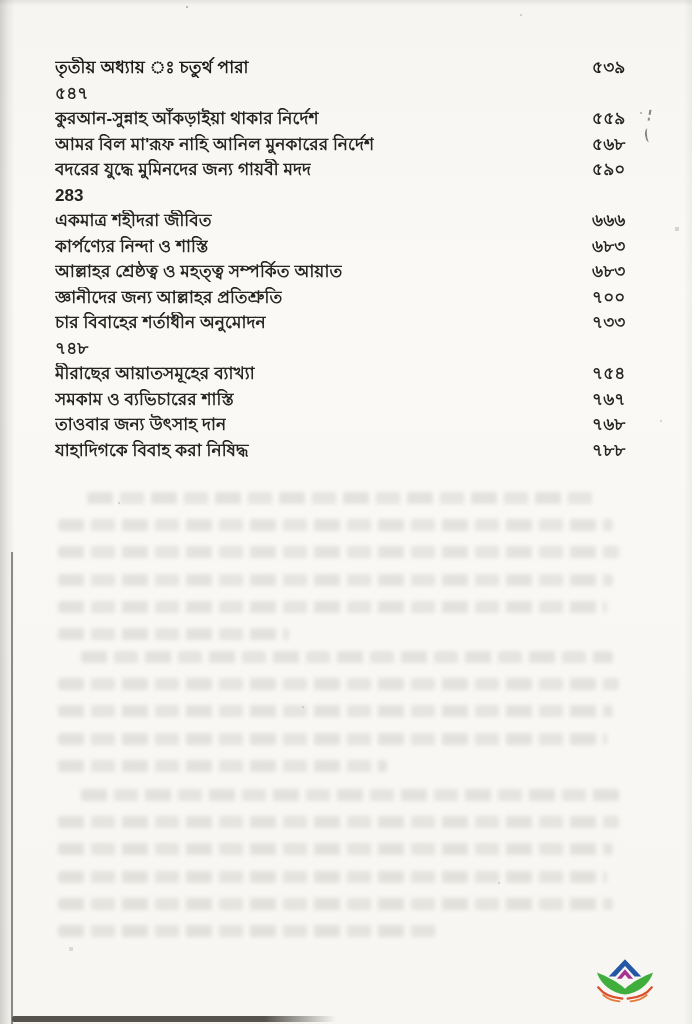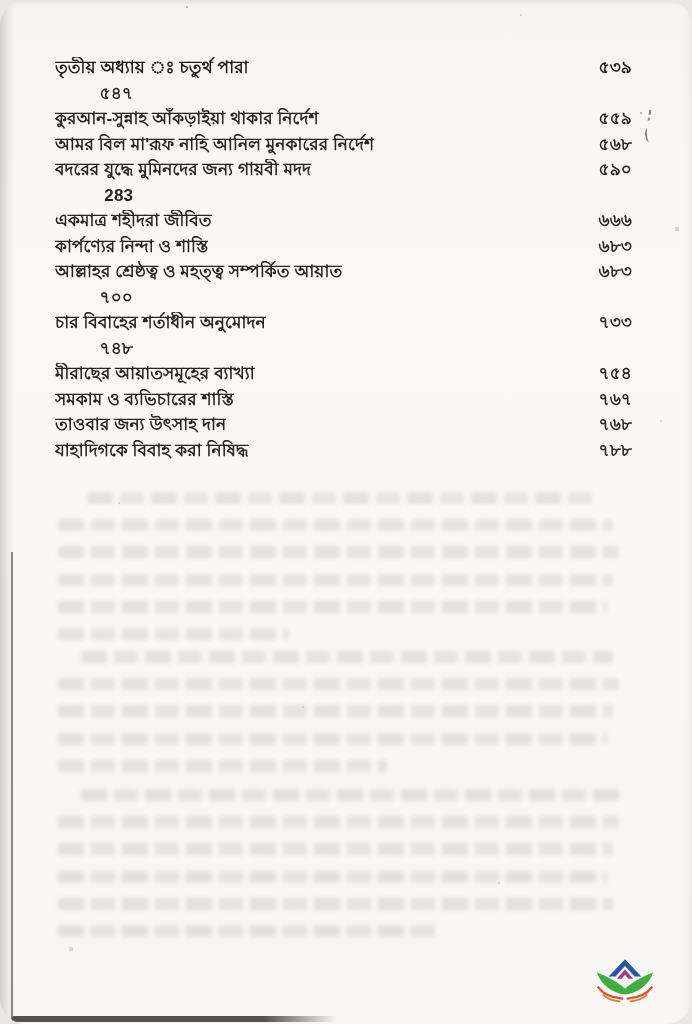--- a/index.html
+++ b/index.html
@@ -3,36 +3,35 @@
 <meta charset="utf-8">
 <style>
   html,body{margin:0;padding:0;background:#e9e7e3;}
   .page{
     position:relative;
     width:692px;height:1024px;
     margin:0 auto;
     overflow:hidden;
     background:linear-gradient(180deg,#f6f5f2 0%,#faf9f6 28%,#f8f7f4 70%,#f7f6f2 100%);
     font-family:"Liberation Sans","DejaVu Sans",sans-serif;
-    border-radius:26px;
   }
   
   .toc{
     position:absolute;top:57px;left:55px;right:60px;
   }
   .toc-row{
     display:flex;justify-content:space-between;align-items:flex-start;
     height:25.5px;
     font-size:17px;line-height:21px;
     font-weight:600;color:#262522;
     letter-spacing:.1px;
   }
   .toc-row:first-child{font-weight:700;color:#1d1c1a;}
   .toc-title{white-space:nowrap;overflow:hidden;text-overflow:clip;max-width:500px;}
-  .toc-page{font-weight:600;min-width:40px;text-align:right;margin-left:38px;}
+  .toc-page{font-weight:600;min-width:40px;}
   
   .ghost{position:absolute;inset:0;pointer-events:none;}
   .ghost-line{
     position:absolute;height:12px;border-radius:3px;
     filter:blur(2.2px);opacity:.28;
     background:repeating-linear-gradient(90deg,
       rgba(122,119,110,.60) 0px, rgba(122,119,110,.60) 26px,
       rgba(122,119,110,0) 26px, rgba(122,119,110,0) 33px,
       rgba(122,119,110,.52) 33px, rgba(122,119,110,.52) 57px,
       rgba(122,119,110,0) 57px, rgba(122,119,110,0) 64px);
@@ -112,20 +111,21 @@
     </div>
       <div class="toc-row">
       <span class="toc-title">কার্পণ্যের নিন্দা ও শাস্তি</span>
       <span class="toc-page">৬৮৩</span>
     </div>
       <div class="toc-row">
       <span class="toc-title">আল্লাহর শ্রেষ্ঠত্ব ও মহত্ত্ব সম্পর্কিত আয়াত</span>
       <span class="toc-page">৬৮৩</span>
     </div>
       <div class="toc-row">
+      <span class="toc-title">জ্ঞানীদের জন্য আল্লাহর প্রতিশ্রুতি</span>
       <span class="toc-page">৭০০</span>
     </div>
       <div class="toc-row">
       <span class="toc-title">চার বিবাহের শর্তাধীন অনুমোদন</span>
       <span class="toc-page">৭৩৩</span>
     </div>
       <div class="toc-row">
       <span class="toc-page">৭৪৮</span>
     </div>
       <div class="toc-row">

